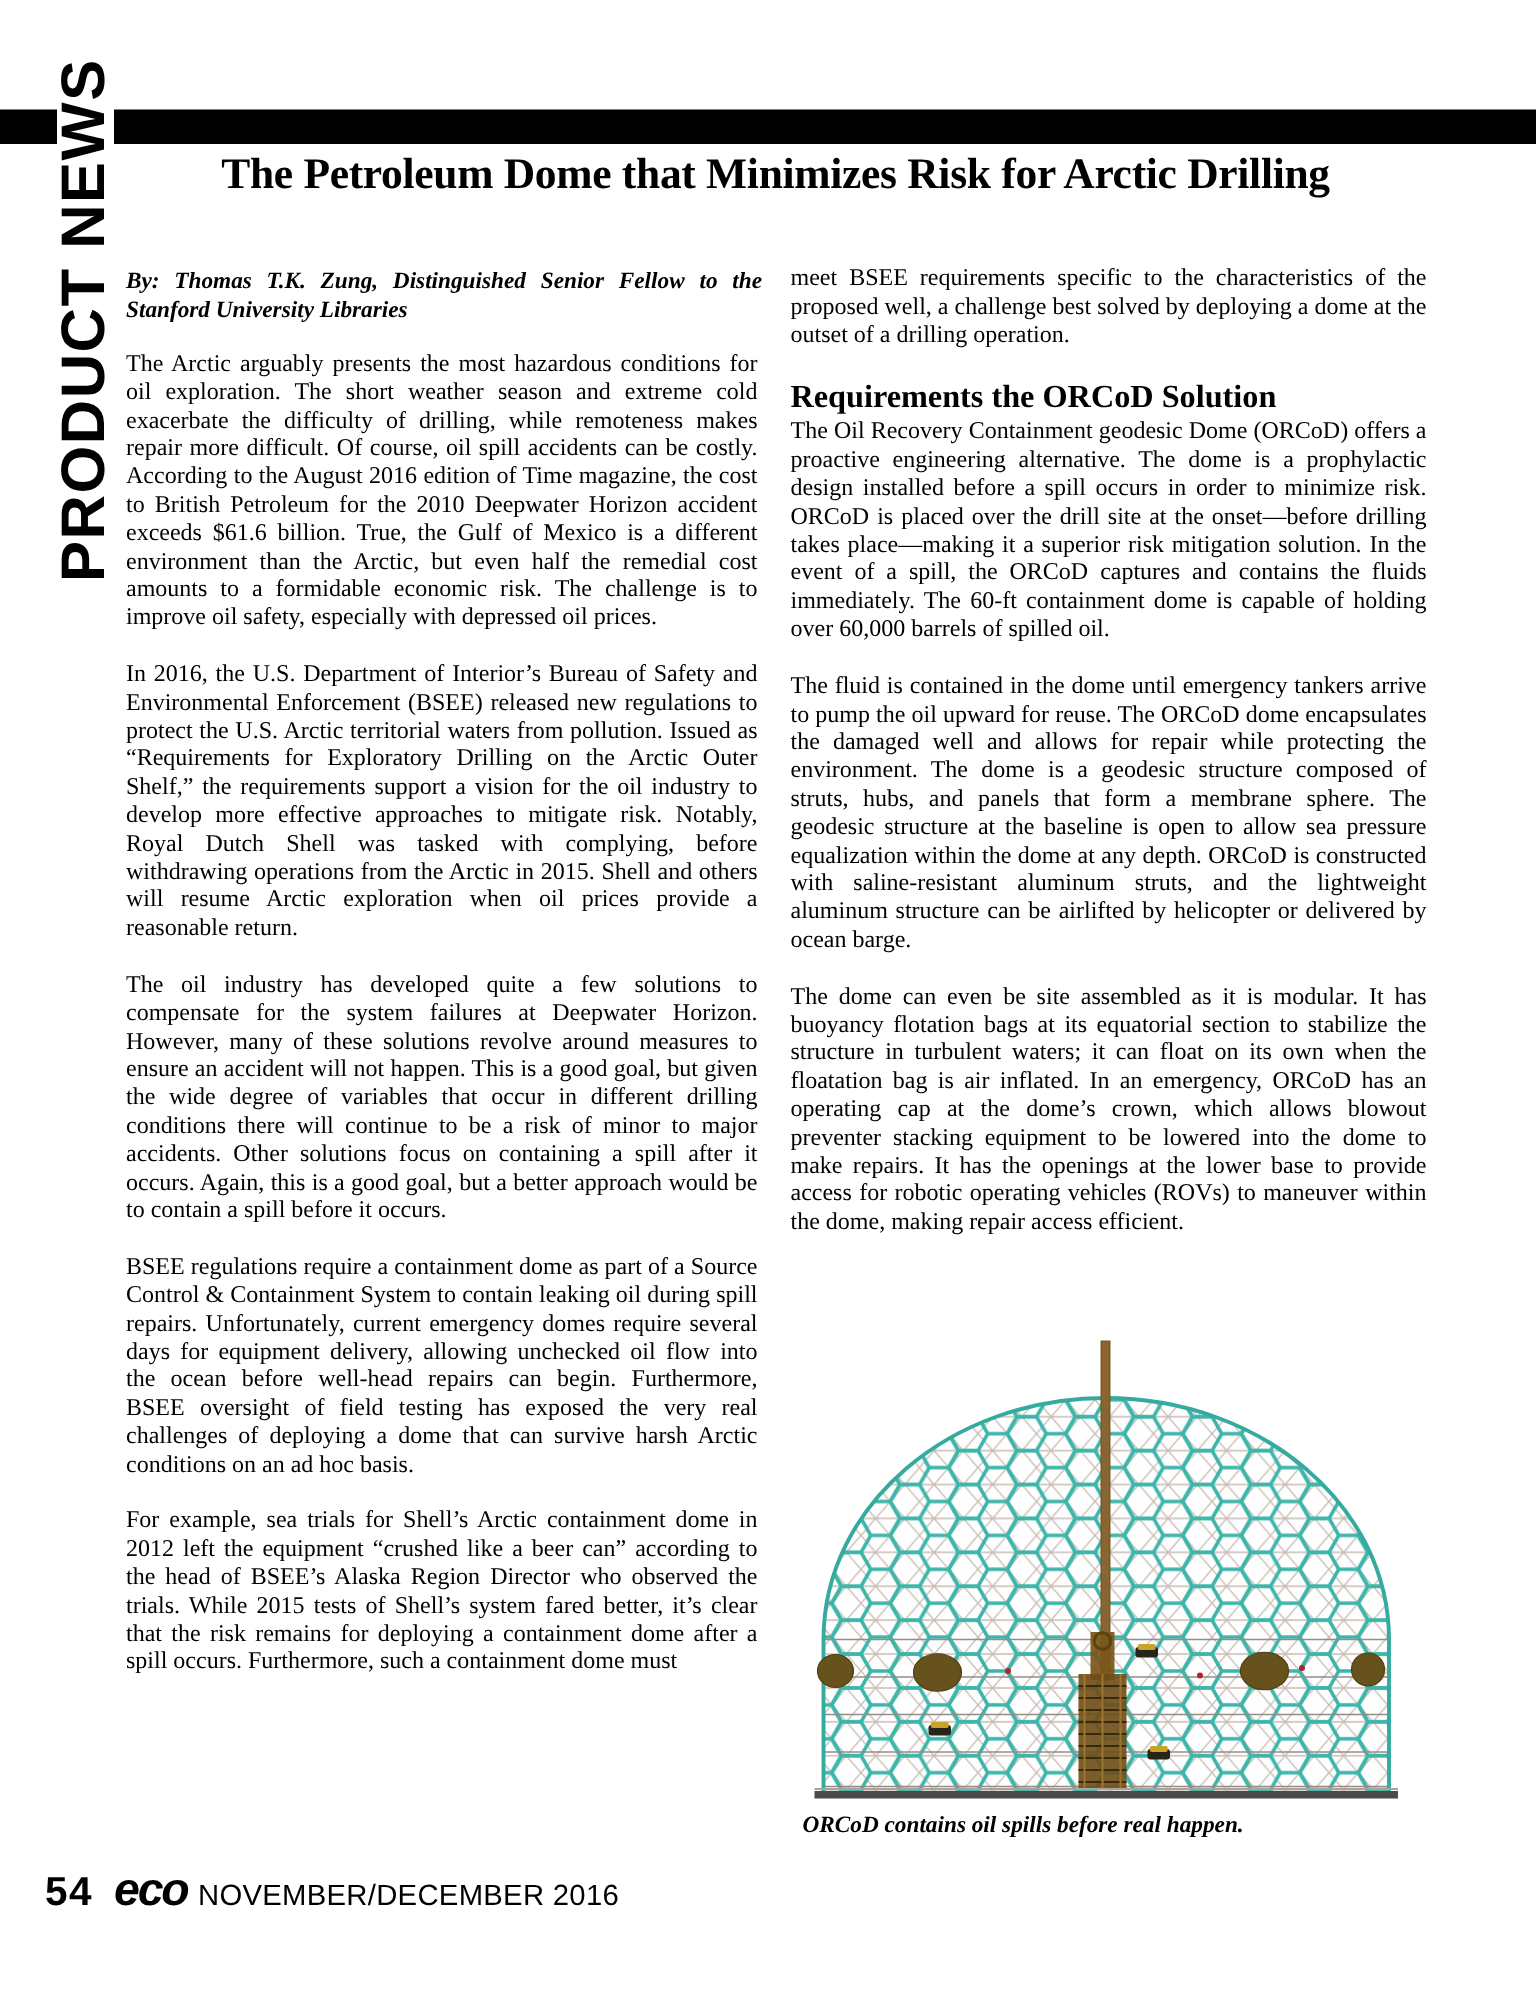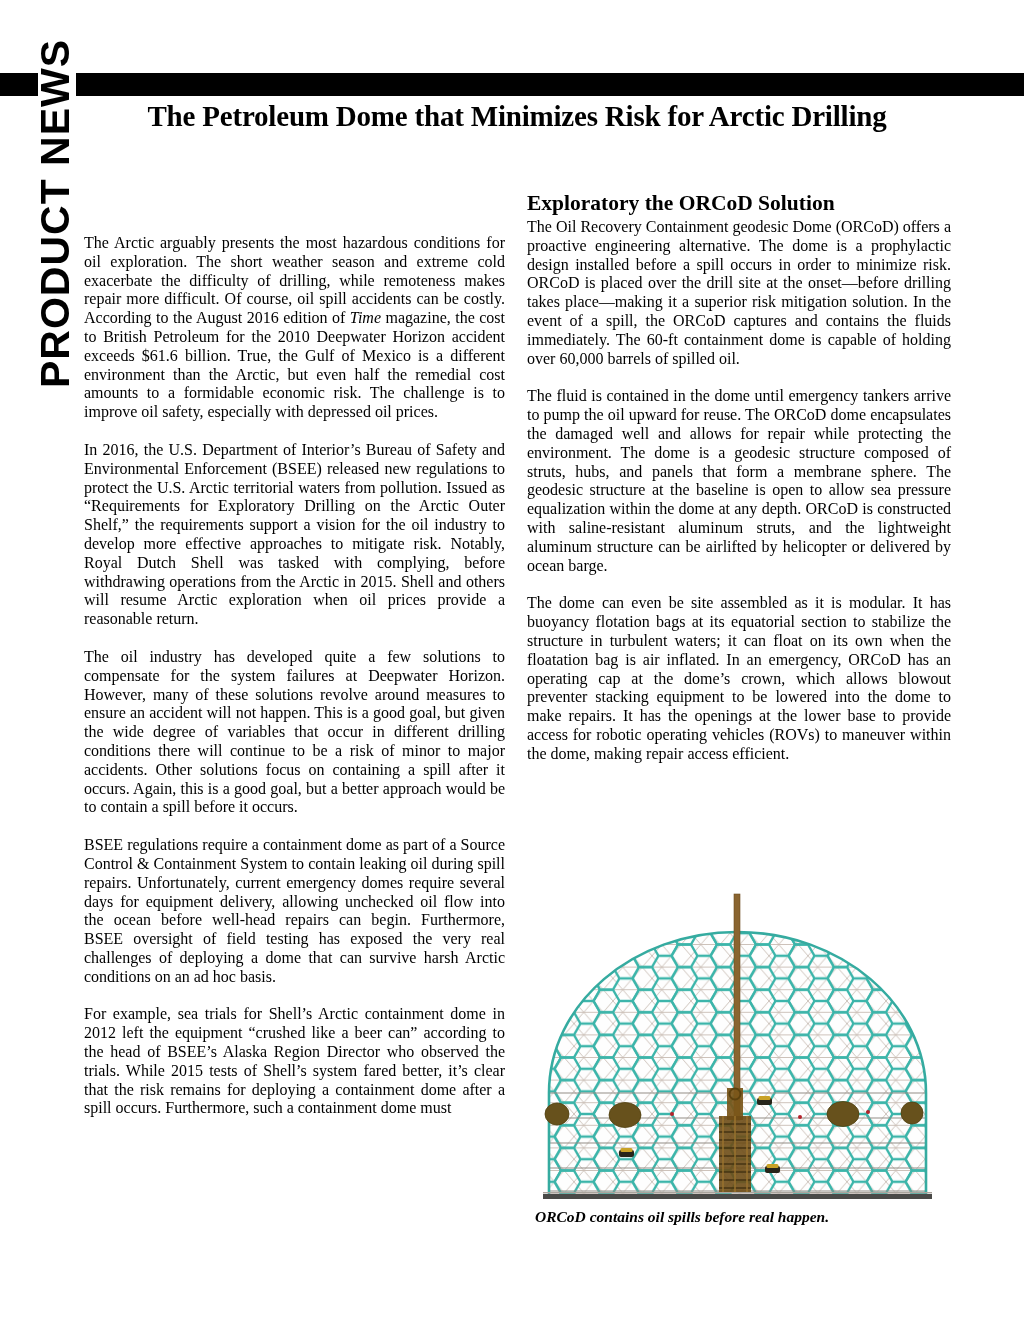--- a/index.html
+++ b/index.html
@@ -25,21 +25,21 @@
   }
   .col { position:absolute; font-size:16px; line-height:18.8px; text-align:justify; }
   .col p { margin:0 0 19px 0; }
   .col p:last-child { margin-bottom:0; }
   .col-left  { left:84px;  top:234px; width:421px; }
   .col-right { left:527px; top:177px; width:424px; }
   .section-heading {
     font-weight:bold; font-size:21.5px; line-height:24px;
     margin:14px 0 3px 0; text-align:left;
   }
-  .ital { font-style:italic; }
+  .ital { }
   .fig { position:absolute; left:535px; top:888px; width:405px; height:322px; }
   .fig svg { display:block; width:100%; height:100%; }
   .caption {
     position:absolute; left:535px; top:1208px; width:420px;
     font-weight:bold; font-style:italic; font-size:15.5px;
   }
   .footer {
     position:absolute; left:30px; top:1242px; height:36px;
     font-family:"Liberation Sans", sans-serif; white-space:nowrap;
   }
@@ -55,31 +55,33 @@
 
   <div class="bar-left"></div>
   <div class="bar-main"></div>
 
   <div class="kicker">PRODUCT NEWS</div>
 
   <div class="title">
     <div>The Petroleum Dome that Minimizes Risk for Arctic Drilling</div>
   </div>
 
+  <div class="byline">By: Thomas T.K. Zung, Distinguished Senior Fellow to the Stanford University Libraries</div>
 
   <div class="col col-left">
     <p><span>The Arctic arguably presents the most hazardous conditions for oil exploration. The short weather season and extreme cold exacerbate the difficulty of drilling, while remoteness makes repair more difficult. Of course, oil spill accidents can be costly. According to the August 2016 edition of </span><span class="ital">Time</span><span> magazine, the cost to British Petroleum for the 2010 Deepwater Horizon accident exceeds $61.6 billion. True, the Gulf of Mexico is a different environment than the Arctic, but even half the remedial cost amounts to a formidable economic risk. The challenge is to improve oil safety, especially with depressed oil prices.</span></p>
     <p>In 2016, the U.S. Department of Interior’s Bureau of Safety and Environmental Enforcement (BSEE) released new regulations to protect the U.S. Arctic territorial waters from pollution. Issued as “Requirements for Exploratory Drilling on the Arctic Outer Shelf,” the requirements support a vision for the oil industry to develop more effective approaches to mitigate risk. Notably, Royal Dutch Shell was tasked with complying, before withdrawing operations from the Arctic in 2015. Shell and others will resume Arctic exploration when oil prices provide a reasonable return.</p>
     <p>The oil industry has developed quite a few solutions to compensate for the system failures at Deepwater Horizon. However, many of these solutions revolve around measures to ensure an accident will not happen. This is a good goal, but given the wide degree of variables that occur in different drilling conditions there will continue to be a risk of minor to major accidents. Other solutions focus on containing a spill after it occurs. Again, this is a good goal, but a better approach would be to contain a spill before it occurs.</p>
     <p>BSEE regulations require a containment dome as part of a Source Control &amp; Containment System to contain leaking oil during spill repairs. Unfortunately, current emergency domes require several days for equipment delivery, allowing unchecked oil flow into the ocean before well-head repairs can begin. Furthermore, BSEE oversight of field testing has exposed the very real challenges of deploying a dome that can survive harsh Arctic conditions on an ad hoc basis.</p>
     <p>For example, sea trials for Shell’s Arctic containment dome in 2012 left the equipment “crushed like a beer can” according to the head of BSEE’s Alaska Region Director who observed the trials. While 2015 tests of Shell’s system fared better, it’s clear that the risk remains for deploying a containment dome after a spill occurs. Furthermore, such a containment dome must</p>
   </div>
 
   <div class="col col-right">
-    <div class="section-heading">Exploratory the ORCoD Solution</div>
+    <p>meet BSEE requirements specific to the characteristics of the proposed well, a challenge best solved by deploying a dome at the outset of a drilling operation.</p>
+    <div class="section-heading">Requirements the ORCoD Solution</div>
     <p>The Oil Recovery Containment geodesic Dome (ORCoD) offers a proactive engineering alternative. The dome is a prophylactic design installed before a spill occurs in order to minimize risk. ORCoD is placed over the drill site at the onset—before drilling takes place—making it a superior risk mitigation solution. In the event of a spill, the ORCoD captures and contains the fluids immediately. The 60-ft containment dome is capable of holding over 60,000 barrels of spilled oil.</p>
     <p>The fluid is contained in the dome until emergency tankers arrive to pump the oil upward for reuse. The ORCoD dome encapsulates the damaged well and allows for repair while protecting the environment. The dome is a geodesic structure composed of struts, hubs, and panels that form a membrane sphere. The geodesic structure at the baseline is open to allow sea pressure equalization within the dome at any depth. ORCoD is constructed with saline-resistant aluminum struts, and the lightweight aluminum structure can be airlifted by helicopter or delivered by ocean barge.</p>
     <p>The dome can even be site assembled as it is modular. It has buoyancy flotation bags at its equatorial section to stabilize the structure in turbulent waters; it can float on its own when the floatation bag is air inflated. In an emergency, ORCoD has an operating cap at the dome’s crown, which allows blowout preventer stacking equipment to be lowered into the dome to make repairs. It has the openings at the lower base to provide access for robotic operating vehicles (ROVs) to maneuver within the dome, making repair access efficient.</p>
   </div>
 
   <div class="fig">
     <svg viewBox="0 0 405 322" xmlns="http://www.w3.org/2000/svg">
       <defs>
         <pattern id="mesh" width="19.5" height="22.6" patternUnits="userSpaceOnUse">
           <path d="M0,0 L19.5,22.6 M19.5,0 L0,22.6 M0,11.3 L19.5,11.3" stroke="#c9bcb4" stroke-width="0.9" fill="none"></path>
@@ -162,14 +164,17 @@
         </g>
       </g>
 
       <rect x="8" y="306" width="389" height="5" fill="#4a4a48"></rect>
       <rect x="8" y="304" width="389" height="1.4" fill="#aaa49d"></rect>
     </svg>
   </div>
 
   <div class="caption">ORCoD contains oil spills before real happen.</div>
 
+  <div class="footer">
+    <span class="pagenum">54</span><span class="eco">eco</span><span class="issue">NOVEMBER/DECEMBER 2016</span>
+  </div>
 
 </div>
 
 </body></html>

